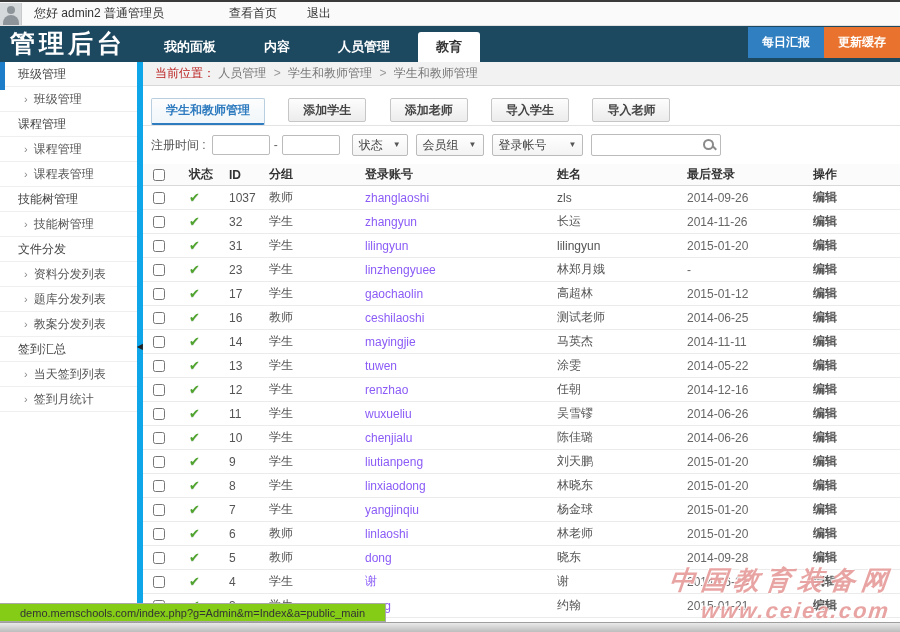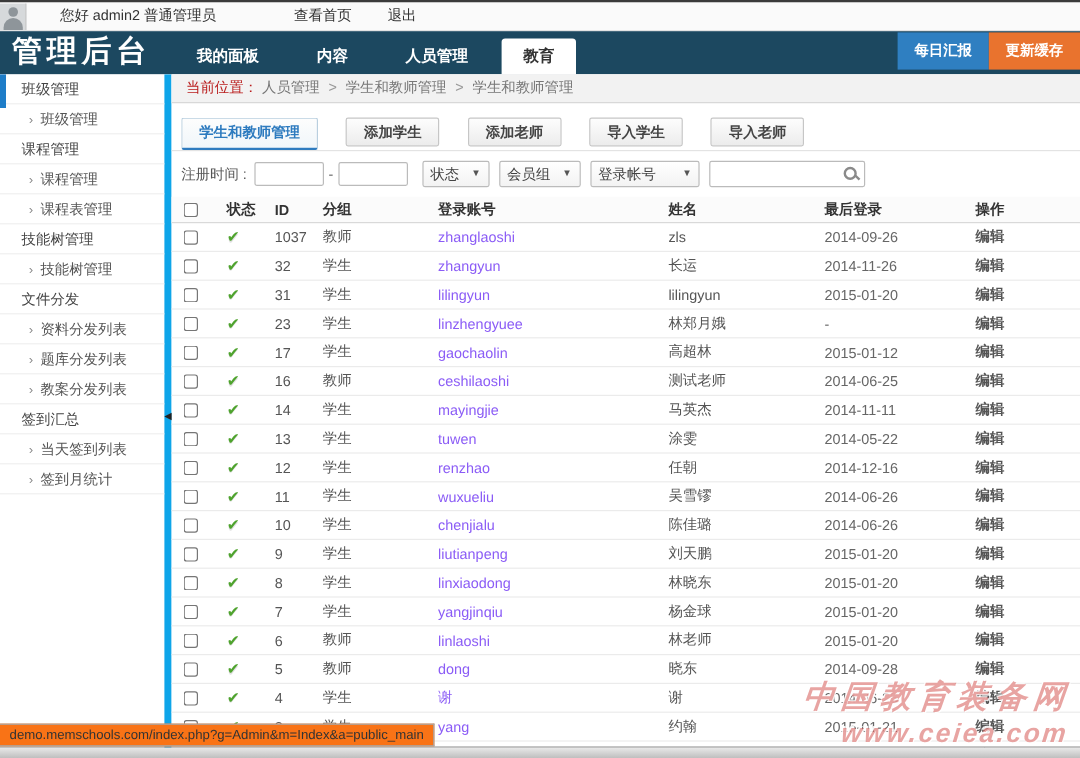--- a/index.html
+++ b/index.html
@@ -5,21 +5,21 @@
   * { margin:0; padding:0; box-sizing:border-box; }
   html,body { width:900px; height:632px; }
   body { font-family:"Liberation Sans","DejaVu Sans",sans-serif; font-size:12px; color:#555; background:#fff; overflow:hidden; }
   .page { position:relative; width:900px; height:632px; border-top:2px solid #3a3a3a; overflow:hidden; background:#fff; }
 
   
   .topbar { height:24px; background:#fafafa; border-bottom:1px solid #e2e2e2; display:flex; align-items:center; }
   .avatar { width:22px; height:22px; background:#d6d9db; border-right:1px solid #c9c9c9; position:relative; overflow:hidden; flex:0 0 auto; }
   .avatar::before { content:''; position:absolute; top:3px; left:7px; width:8px; height:8px; border-radius:50%; background:#8e959a; }
   .avatar::after { content:''; position:absolute; top:12px; left:3px; width:16px; height:10px; border-radius:8px 8px 0 0; background:#8e959a; }
-  .greeting { margin-left:28px; color:#333; }
+  .greeting { margin-left:12px; color:#333; }
   .toplink { margin-left:30px; color:#333; cursor:pointer; text-decoration:none; }
   .toplink:first-of-type { margin-left:65px; }
 
   
   .header { height:36px; background:#1c4860; position:relative; display:flex; align-items:flex-end; }
   .brand { color:#fff; font-size:25px; font-weight:bold; letter-spacing:4px; padding:0 14px 4px 10px; line-height:30px; }
   .nav { display:flex; align-items:flex-end; height:36px; }
   .nav-tab { color:#fff; font-weight:bold; font-size:13px; padding:0 24px; line-height:30px; cursor:pointer; }
   .nav-tab.active { background:#fff; color:#333; border-radius:3px 3px 0 0; margin:0 4px; line-height:30px; padding:0 18px; }
   .header-actions { position:absolute; right:0; top:1px; display:flex; }
@@ -68,22 +68,22 @@
   .thead { height:22px; border-bottom:1px solid #d9d9d9; background:#fbfbfb; font-weight:bold; color:#333; }
   .cell { padding-left:10px; white-space:nowrap; overflow:hidden; }
   .trow { height:24px; border-bottom:1px solid #ebebeb; color:#555; }
   .trow .acct { color:#8b5cf6; }
   .trow .date { color:#666; }
   .check { color:#4ea32d; font-weight:bold; font-size:13px; text-shadow:0 1px 0 rgba(0,0,0,.12); }
   .cb { width:12px; height:12px; vertical-align:middle; cursor:pointer; }
   .editlink { color:#555; cursor:pointer;font-weight:bold; }
 
   
-  .statusbar { position:absolute; left:0; bottom:10px; height:19px; line-height:18px; background:#f97316;
-               border:1px solid #a9a9a9; border-left:none; padding:0 8px; color:#333; font-size:11px; z-index:20; }
+  .statusbar { position:absolute; left:0; bottom:10px; height:19px; line-height:18px; background:#84cc16;
+               border:1px solid #a9a9a9; border-left:none; padding:0 20px; color:#333; font-size:11px; z-index:20; }
   .bottomstrip { position:absolute; left:0; bottom:0; width:900px; height:10px;
                  background:linear-gradient(#e9e9e9,#bdbdbd); border-top:1px solid #9e9e9e; z-index:19; }
   .watermark { position:absolute; right:8px; bottom:8px; text-align:right; z-index:15; pointer-events:none;
                color:rgba(214,90,85,0.55); font-weight:bold; font-style:italic; transform:skewX(-6deg);
                text-shadow:1px 1px 0 rgba(255,255,255,.9), -1px -1px 0 rgba(255,255,255,.9); }
   .watermark .w1 { font-size:26px; letter-spacing:6px; }
   .watermark .w2 { font-size:22px; letter-spacing:2px; }
 </style>
 </head>
 <body>

